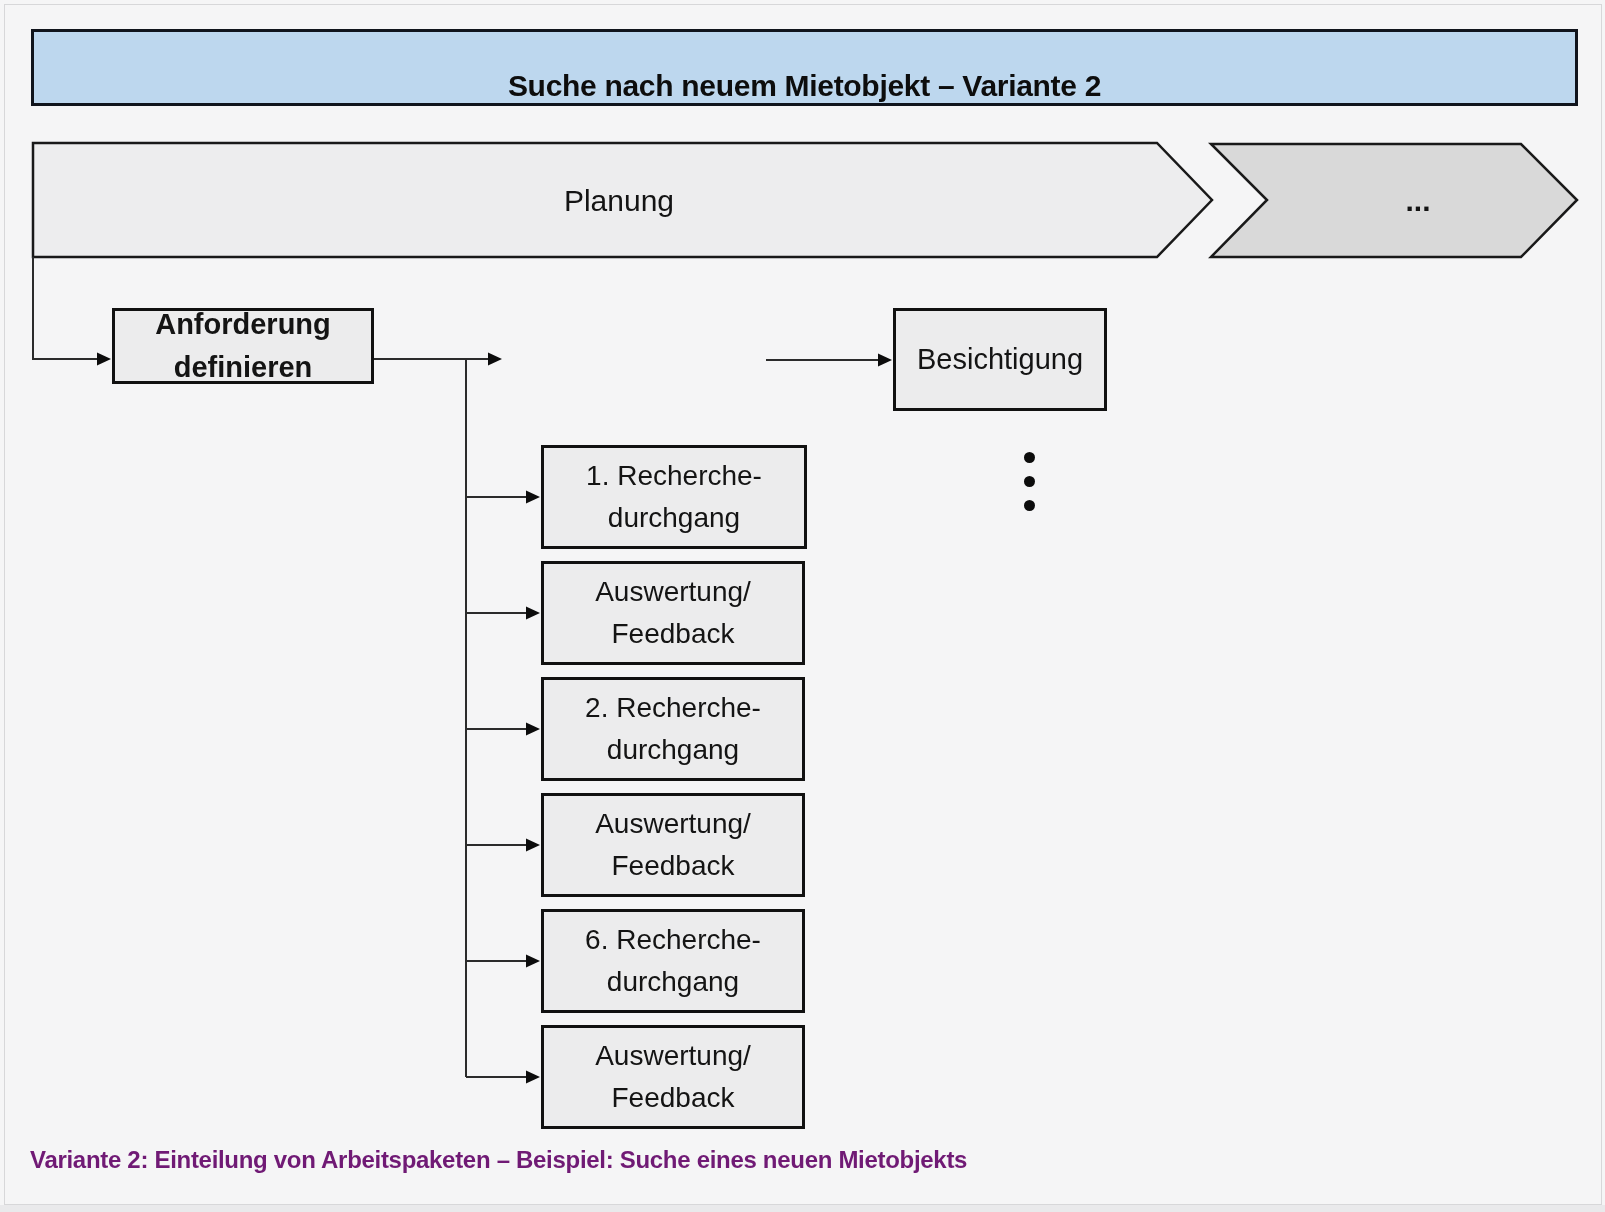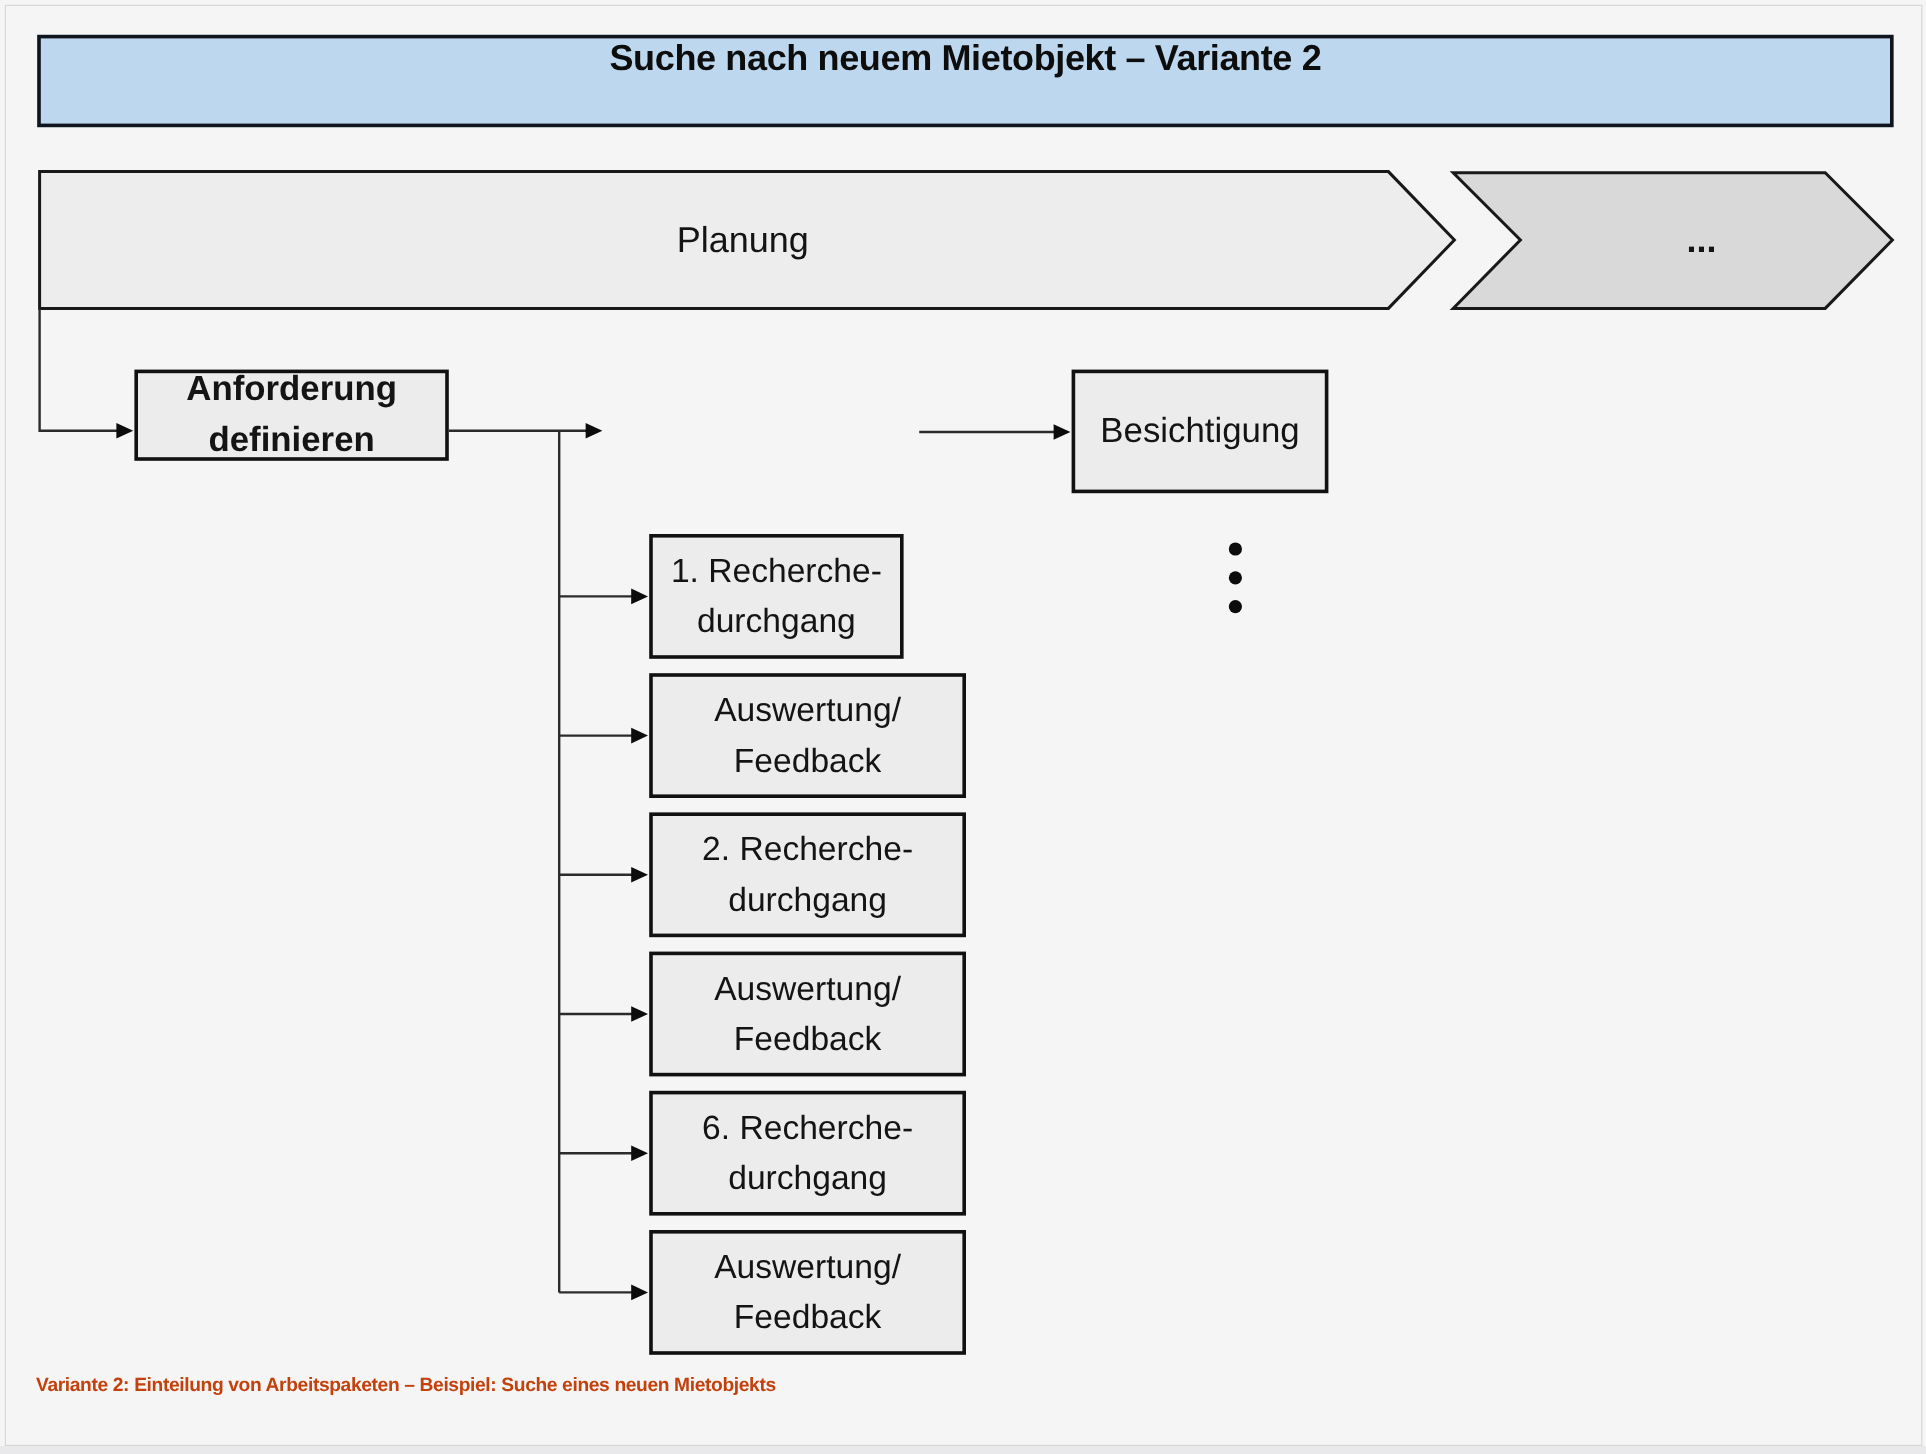--- a/index.html
+++ b/index.html
@@ -37,21 +37,21 @@
     position:absolute;
     left:0;right:0;bottom:0;height:7px;
     background:var(--bottom-strip);
   }
   .title-bar{
     position:absolute;
     left:31px;top:29px;width:1547px;height:77px;
     box-sizing:border-box;
     background:var(--title-fill);
     border:3px solid #10141c;
-    display:flex;align-items:flex-start;justify-content:center;
+    display:flex;align-items:flex-end;justify-content:center;
   }
   .title-bar span{
     font-size:30px;font-weight:700;color:#0d0d0d;
     letter-spacing:-0.3px;
   }
   svg.shapes{
     position:absolute;left:0;top:0;width:1605px;height:1212px;
   }
   .chev-main{fill:var(--phase-fill);stroke:#191919;stroke-width:2.5;}
   .chev-next{fill:var(--phase-next-fill);stroke:#191919;stroke-width:2.5;}
@@ -78,21 +78,21 @@
   .v-ellipsis{
     position:absolute;left:1024px;top:452px;
     display:flex;flex-direction:column;align-items:center;gap:13px;
   }
   .v-ellipsis .dot{
     width:11px;height:11px;border-radius:50%;
     background:#0c0c0c;
   }
   .caption{
     position:absolute;left:30px;top:1146px;width:1100px;
-    font-size:16px;font-weight:700;letter-spacing:-0.3px;color:#c2410c;
+    font-size:24px;font-weight:700;letter-spacing:-0.3px;color:#701a75;
   }
 </style>
 </head>
 <body>
 
 <div class="canvas">
 
   <div class="frame"></div>
   <div class="bottom-strip"></div>
 
@@ -143,21 +143,21 @@
   </div>
 
   <div class="box" style="left:112px;top:308px;width:262px;height:76px;font-weight:bold;">
     <span>Anforderung</span>
     <span>definieren</span>
   </div>
   <div class="box" style="left:893px;top:308px;width:214px;height:103px;">
     <span>Besichtigung</span>
   </div>
 
-  <div class="box sub" style="left:541px;top:445px;width:212px;height:104px;">
+  <div class="box sub" style="left:541px;top:445px;width:266px;height:104px;">
     <span>1. Recherche-</span>
     <span>durchgang</span>
   </div>
   <div class="box sub" style="left:541px;top:561px;width:264px;height:104px;">
     <span>Auswertung/</span>
     <span>Feedback</span>
   </div>
   <div class="box sub" style="left:541px;top:677px;width:264px;height:104px;">
     <span>2. Recherche-</span>
     <span>durchgang</span>

